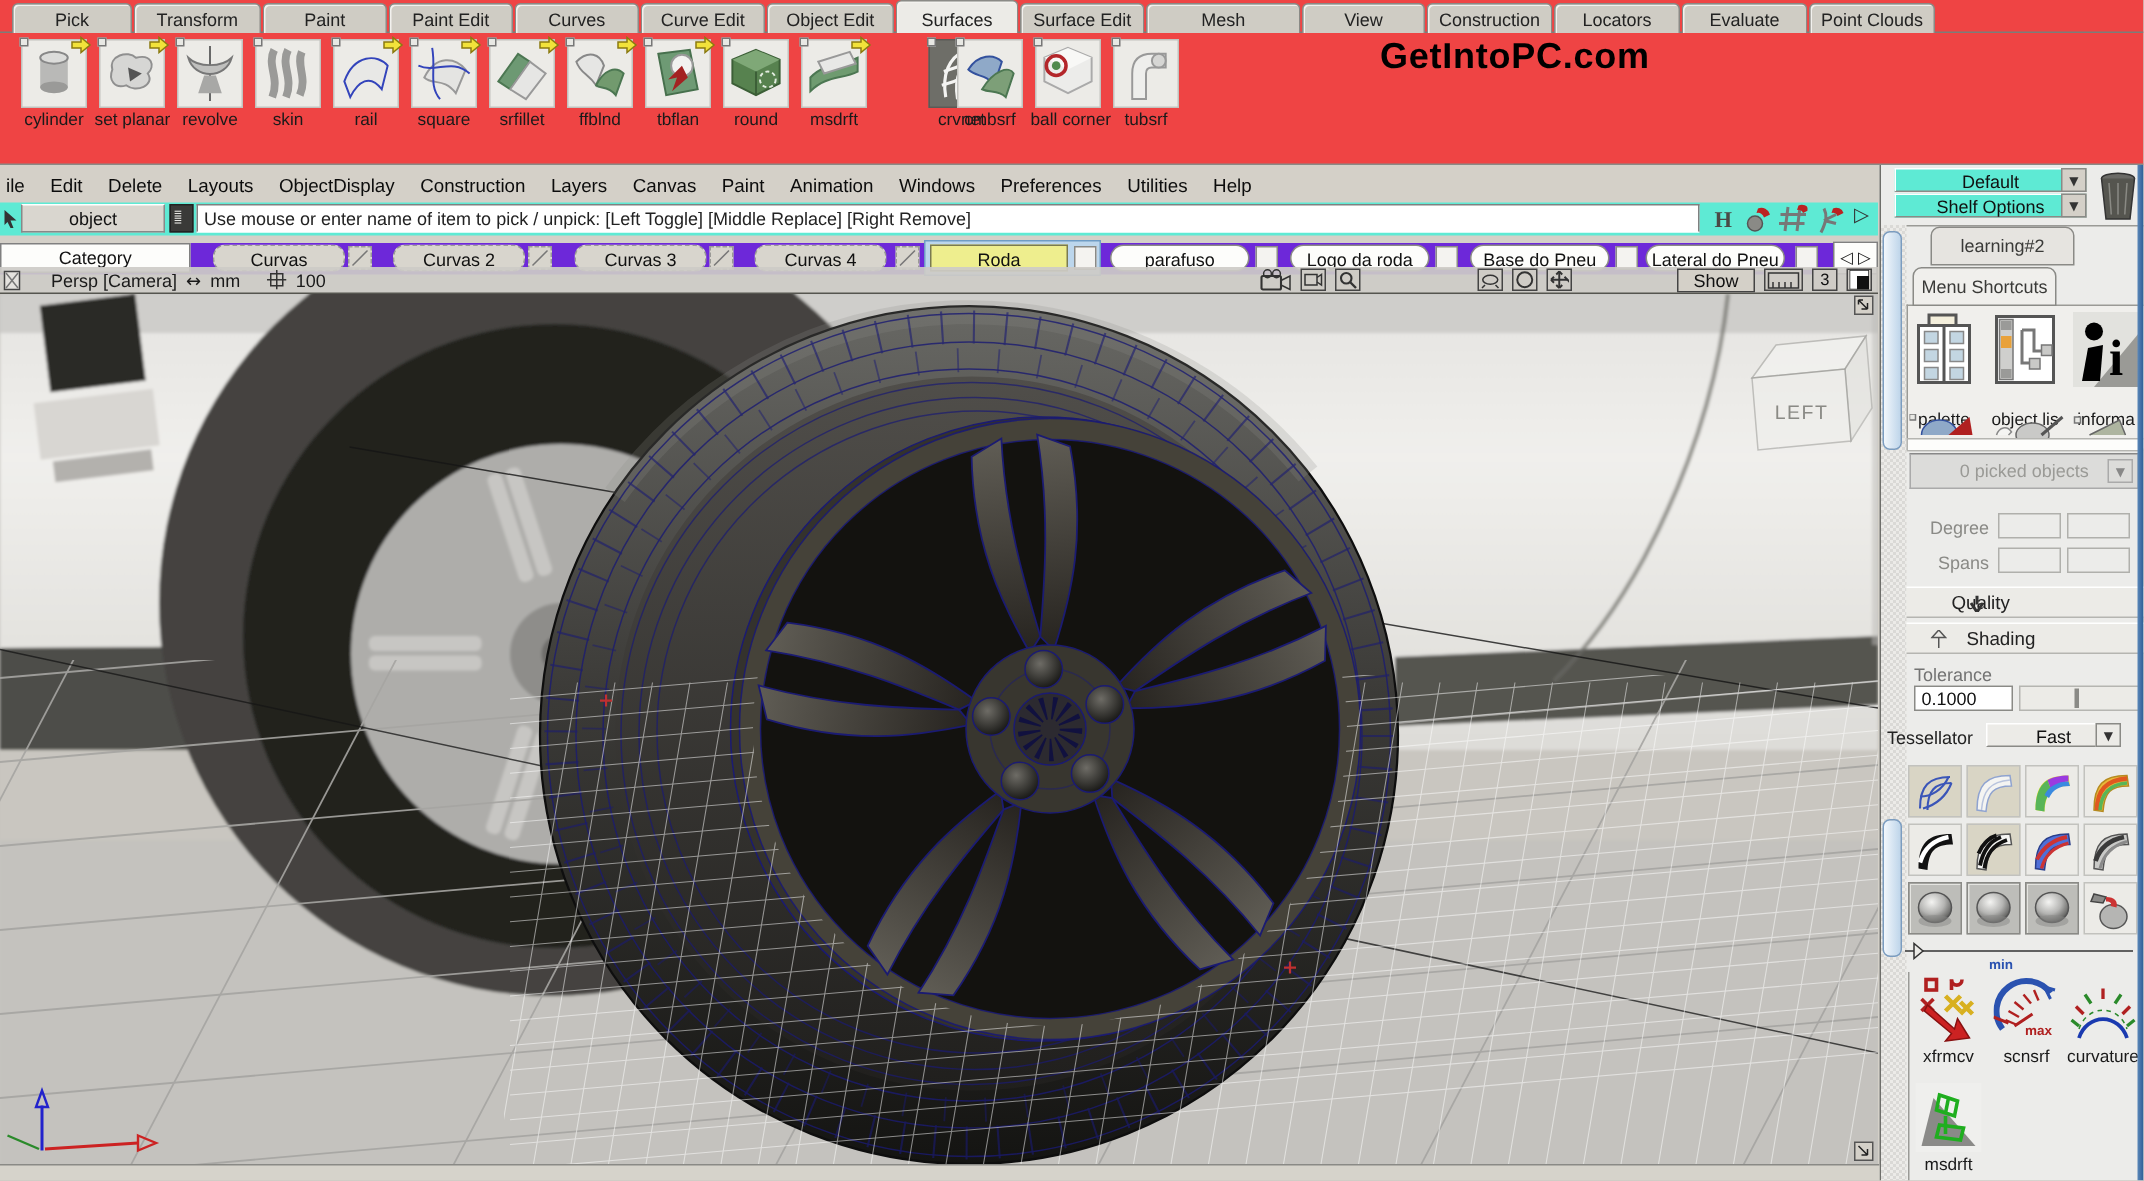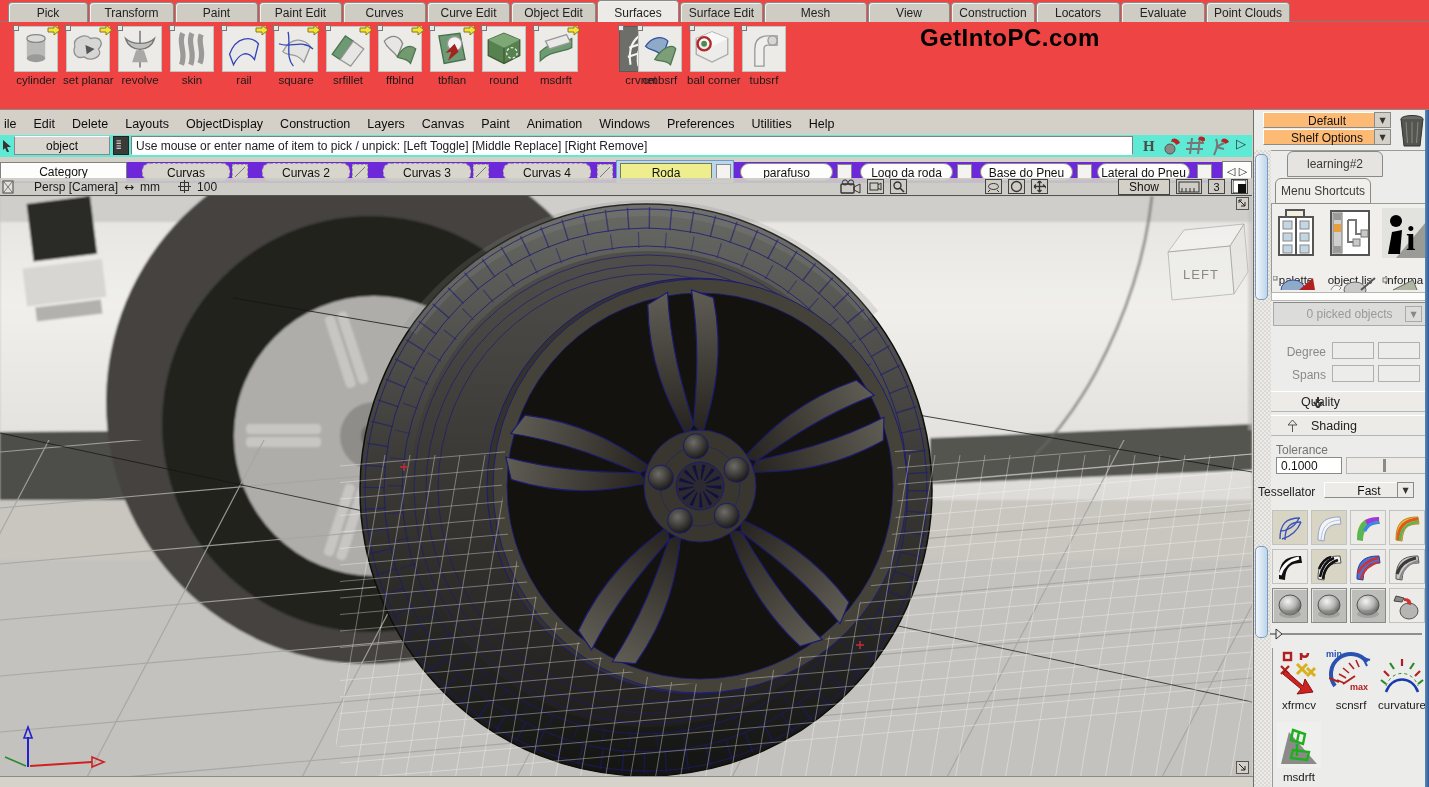--- a/index.html
+++ b/index.html
@@ -51,21 +51,21 @@
   #showBtn { border:1px solid #444; background:#d4d0c8; height:16px; padding:0 10px; font-size:12px; line-height:14px; }
   #vpScene { left:0; top:18px; width:1252px; height:580px; display:block; background:#c6c4c0; }
   .grip { position:absolute; width:13px; height:13px; background:#d4d0c8; border:1px solid #555; }
   .grip svg { display:block; }
 
   
   #rpanel { left:1253px; top:110px; width:176px; height:677px; background:#ececea; border-left:1px solid #6e6e6a; }
   #rpDither { position:absolute; left:0; top:40px; width:17px; height:637px;
      background-image:linear-gradient(45deg,#dad9d6 25%,transparent 25%,transparent 75%,#dad9d6 75%),linear-gradient(45deg,#dad9d6 25%,transparent 25%,transparent 75%,#dad9d6 75%); background-size:4px 4px; background-position:0 0,2px 2px; background-color:#ecebe8; }
   .scrollThumb { position:absolute; left:1px; width:13px; border:1px solid #7a9cc0; border-radius:5px; background:linear-gradient(90deg,#f2f7fc,#bed5ea); }
-  .combo { position:absolute; height:16px; background:#fdba74; border:1px solid #8a8a86; border-top-color:#fff; border-left-color:#fff; text-align:center; font-size:12px; padding-top:1px; }
+  .combo { position:absolute; height:16px; background:#5eead4; border:1px solid #8a8a86; border-top-color:#fff; border-left-color:#fff; text-align:center; font-size:12px; padding-top:1px; }
   .comboArr { position:absolute; width:17px; height:16px; border:1px solid #8a8a86; background:#d4d0c8; text-align:center; font-family:"DejaVu Sans",sans-serif; font-size:8px; color:#333; padding-top:3px; }
   .rpTab { position:absolute; height:26px; background:#e6e4e0; border:1px solid #8a8a86; border-radius:6px 6px 0 0; text-align:center; font-size:12px; color:#3a3a38; padding-top:5px; }
   .shortIco { position:absolute; width:46px; text-align:center; }
   .shortIco .lbl { font-size:11.5px; color:#1a1a1a; margin-top:13px; white-space:nowrap; overflow:hidden; }
   #pickedBar { position:absolute; left:19px; top:192px; width:153px; height:24px; background:#dcdcda; border:1px solid #aaa; border-top-color:#888; color:#9a9a96; text-align:center; padding-top:4px; }
   #pickedArr { position:absolute; right:3px; top:3px; width:17px; height:16px; border:1px solid #aaa; text-align:center; font-family:"DejaVu Sans",sans-serif; font-size:8px; color:#888; padding-top:3px; }
   .fieldLbl { position:absolute; font-size:12px; color:#8a8a86; text-align:right; width:50px; }
   .numField { position:absolute; width:42px; height:17px; background:#ececea; border:1px solid #b0b0ac; }
   .secHdr { position:absolute; left:17px; width:159px; height:21px; background:#ecebe7; border-top:1px solid #fff; border-bottom:1px solid #b5b5b1; font-size:12.5px; color:#222; padding:3px 0 0 30px; }
   .whiteField { position:absolute; height:17px; background:#fff; border:1px solid #8a8a86; font-size:12px; padding:1px 4px; }
@@ -1054,19 +1054,19 @@
             <use href="#t-scnsrf"></use>
           </svg><div class="lbl">scnsrf</div></div>
         <div class="rpTool" style="left: 123px; top: 540px;"><svg width="44" height="46" viewBox="0 0 44 46">
             <use href="#t-curvature"></use>
           </svg><div class="lbl">curvature</div></div>
         <div class="rpTool" style="left: 20px; top: 612px;"><svg width="44" height="46" viewBox="0 0 44 46">
             <use href="#t-xsedit"></use>
           </svg><div class="lbl">msdrft</div></div>
       </div>
     <div class="abs" style="left:18px;top:538px;width:158px;height:139px;border-left:1px solid #9a9a96"></div>
-  <div class="gaugeTxt" style="left: 72px; top: 539px; color: rgb(42, 82, 176);">min</div>
+  <div class="gaugeTxt" style="left: 72px; top: 528px; color: rgb(42, 82, 176);">min</div>
       <div class="gaugeTxt" style="left: 96px; top: 572px; color: rgb(176, 32, 32);">max</div>
     </div>
 
   <div id="blueEdge" class="abs"></div>
   <div id="bottomStrip" class="abs"></div>
 </div>
 
 </body></html>

